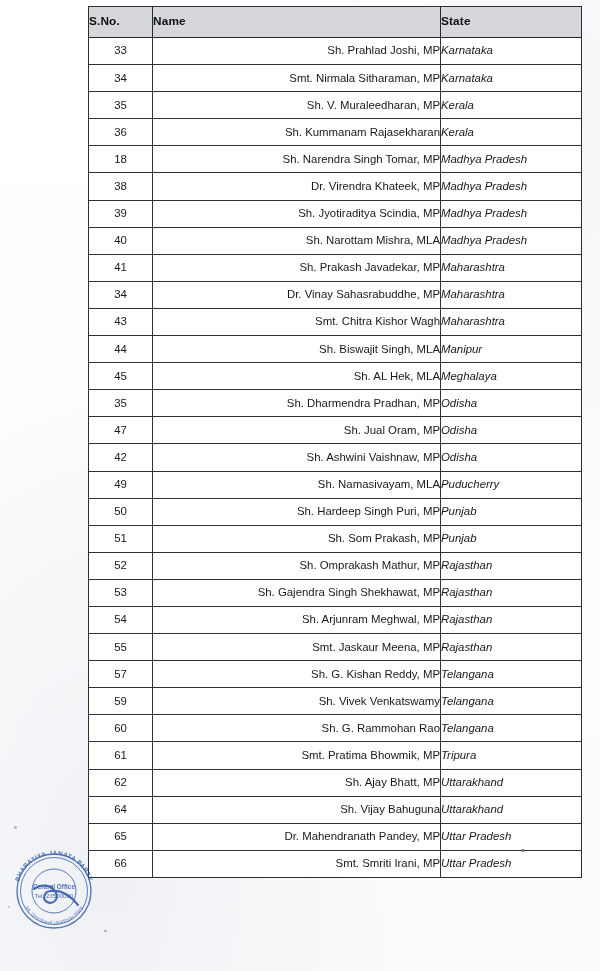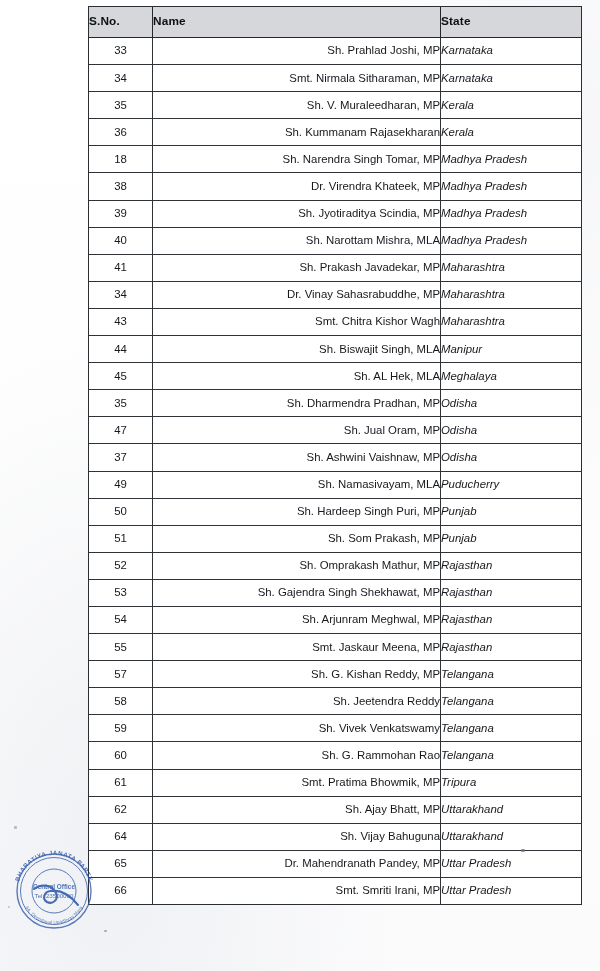--- a/index.html
+++ b/index.html
@@ -212,21 +212,21 @@
             <td class="sno">35</td>
             <td class="name">Sh. Dharmendra Pradhan, MP</td>
             <td class="state">Odisha</td>
           </tr>
           <tr>
             <td class="sno">47</td>
             <td class="name">Sh. Jual Oram, MP</td>
             <td class="state">Odisha</td>
           </tr>
           <tr>
-            <td class="sno">37</td>
+            <td class="sno">42</td>
             <td class="name">Sh. Ashwini Vaishnaw, MP</td>
             <td class="state">Odisha</td>
           </tr>
           <tr>
             <td class="sno">49</td>
             <td class="name">Sh. Namasivayam, MLA</td>
             <td class="state">Puducherry</td>
           </tr>
           <tr>
             <td class="sno">50</td>
@@ -254,25 +254,20 @@
             <td class="state">Rajasthan</td>
           </tr>
           <tr>
             <td class="sno">55</td>
             <td class="name">Smt. Jaskaur Meena, MP</td>
             <td class="state">Rajasthan</td>
           </tr>
           <tr>
             <td class="sno">57</td>
             <td class="name">Sh. G. Kishan Reddy, MP</td>
-            <td class="state">Telangana</td>
-          </tr>
-          <tr>
-            <td class="sno">58</td>
-            <td class="name">Sh. Jeetendra Reddy</td>
             <td class="state">Telangana</td>
           </tr>
           <tr>
             <td class="sno">59</td>
             <td class="name">Sh. Vivek Venkatswamy</td>
             <td class="state">Telangana</td>
           </tr>
           <tr>
             <td class="sno">60</td>
             <td class="name">Sh. G. Rammohan Rao</td>

